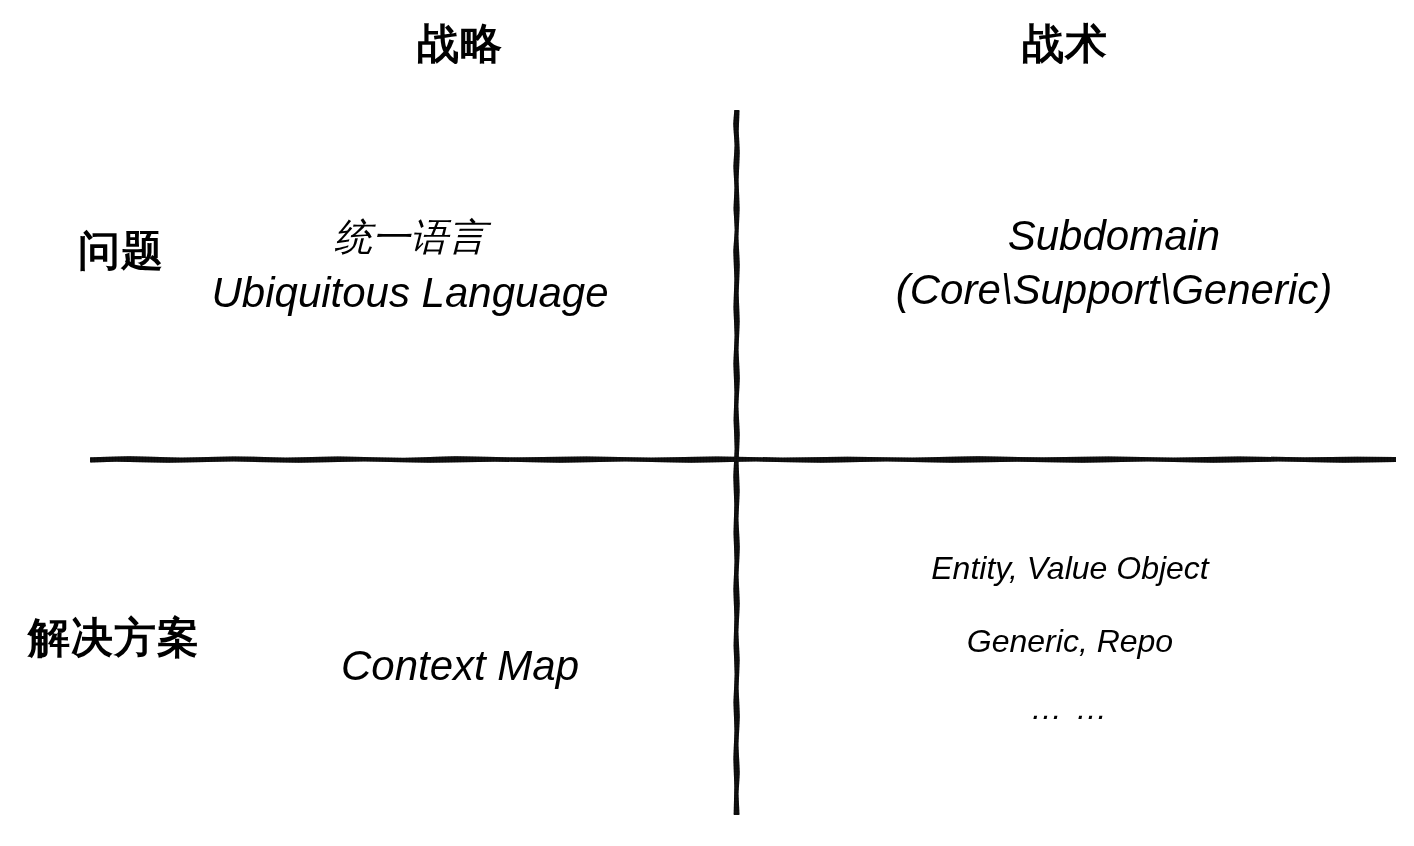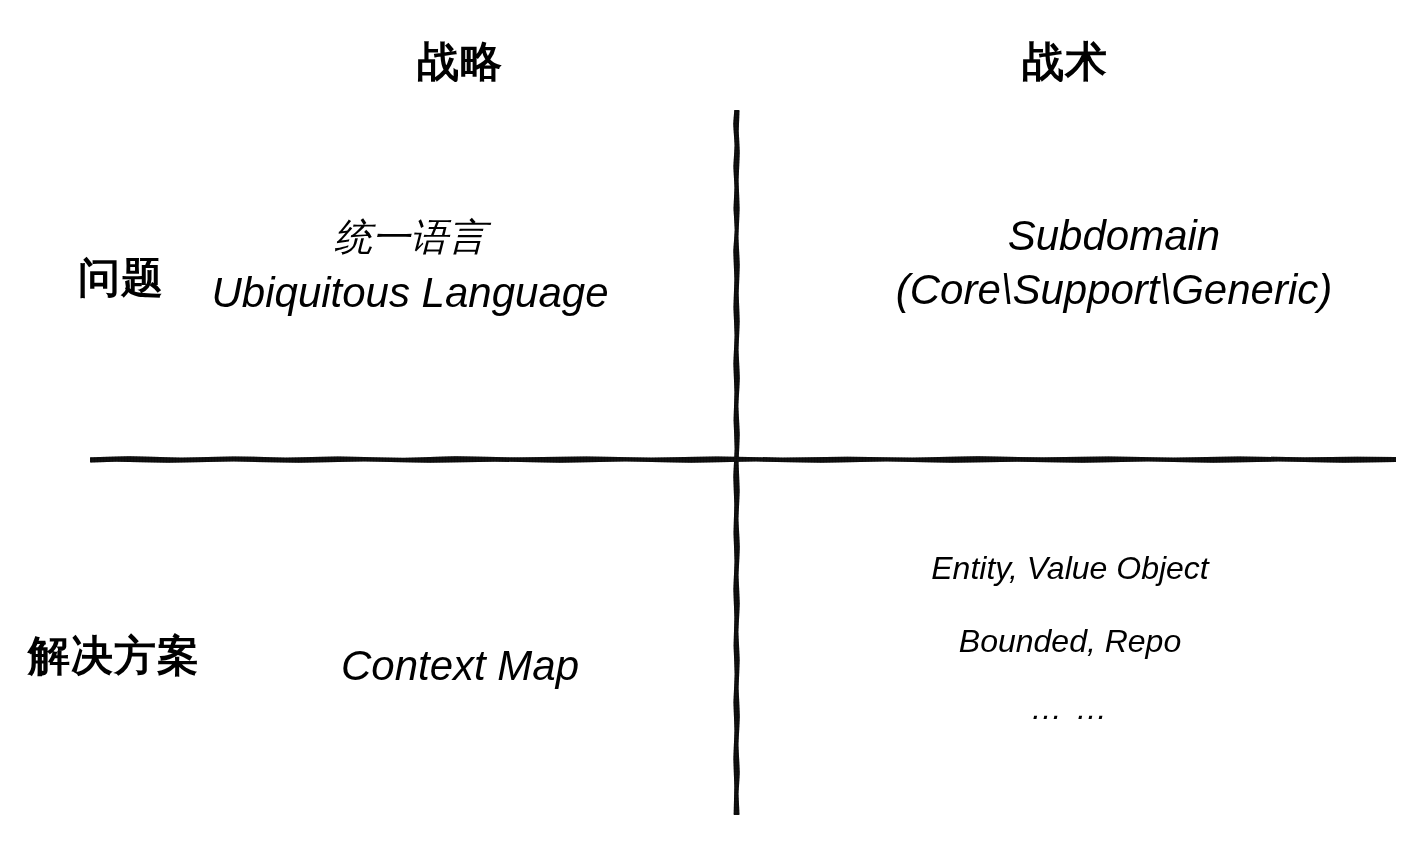--- a/index.html
+++ b/index.html
@@ -73,38 +73,37 @@
     opacity: .7;
     pointer-events: none;
   }
 
   
   .cell {
     position: absolute;
     text-align: center;
     line-height: 1.22;
     white-space: nowrap;
-    margin-top: 18px;
   }
 
   .col-header {
     font-size: 42px;
     font-weight: 700;
     letter-spacing: 1px;
   }
   #col-header-strategy { left: 330px; top: 18px; width: 260px; }
   #col-header-tactics  { left: 935px; top: 18px; width: 260px; }
 
   .row-header {
     font-size: 42px;
     font-weight: 700;
     letter-spacing: 1px;
     text-align: left;
   }
-  #row-header-problem  { left: 78px; top: 234px; width: 260px; }
+  #row-header-problem  { left: 78px; top: 225px; width: 260px; }
   #row-header-solution { left: 28px; top: 612px; width: 300px; }
 
   .quad { position: absolute; text-align: center; font-style: italic; }
 
   
   #quad-problem-strategy { left: 160px; top: 212px; width: 500px; }
   #quad-problem-strategy .line-cn { font-size: 38px; font-weight: 400; }
   #quad-problem-strategy .line-en { font-size: 42px; font-weight: 400; margin-top: 6px; }
 
   
@@ -148,17 +147,17 @@
     <div class="line-en">Subdomain</div>
     <div class="line-en second">(Core\Support\Generic)</div>
   </div>
 
   <div class="quad" id="quad-solution-strategy">
     <div class="line-en second">Context Map</div>
   </div>
 
   <div class="quad" id="quad-solution-tactics">
     <div class="line-en">Entity, Value Object</div>
-    <div class="line-en second">Bounded, Repo</div>
+    <div class="line-en second">Generic, Repo</div>
     <div class="line-en third">… …</div>
   </div>
 
 </div>
 
 </body></html>

